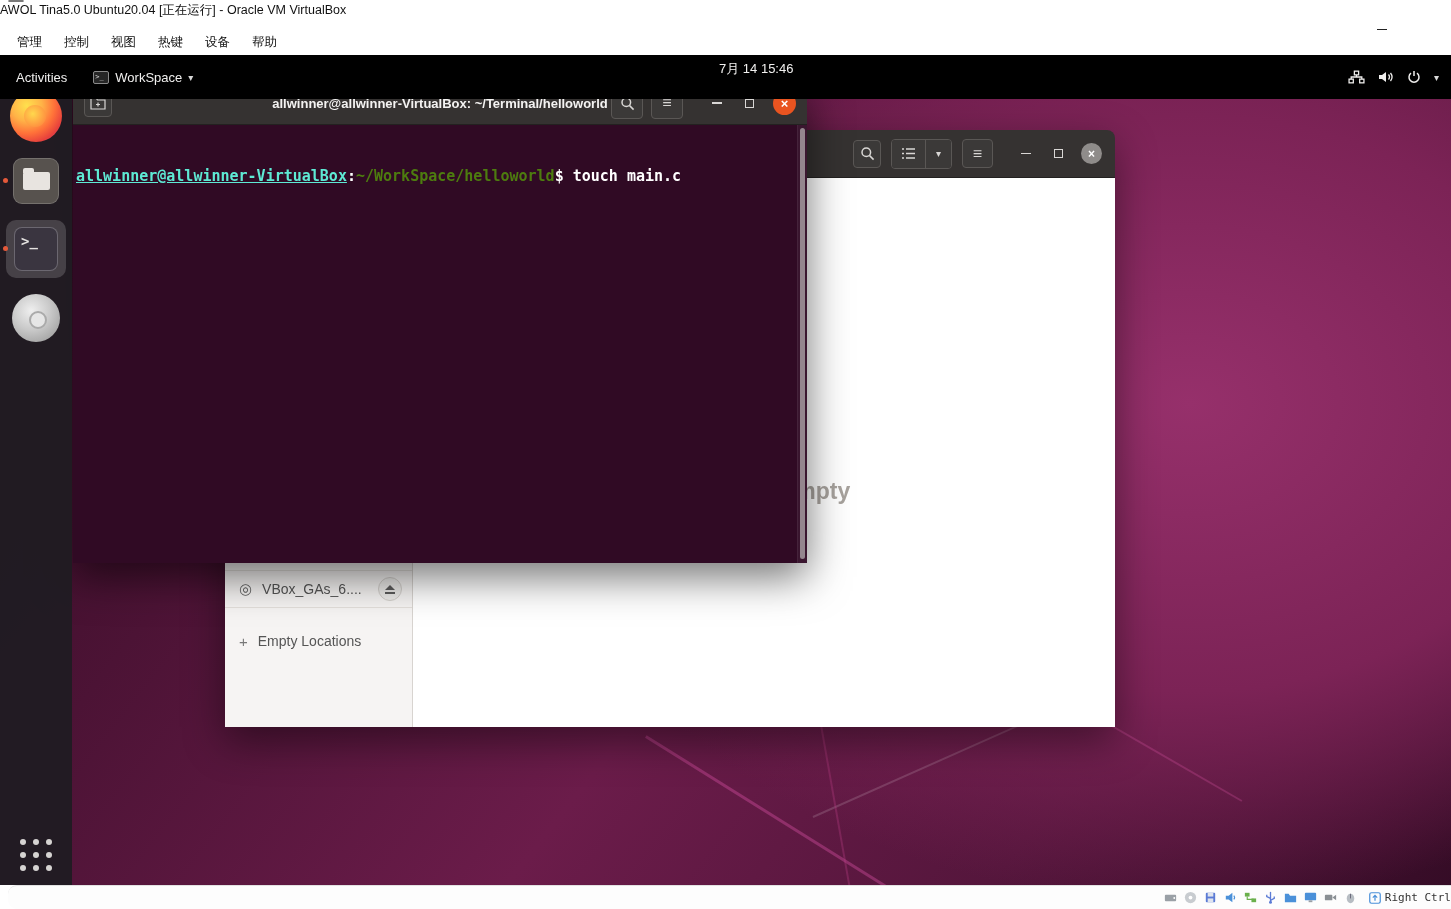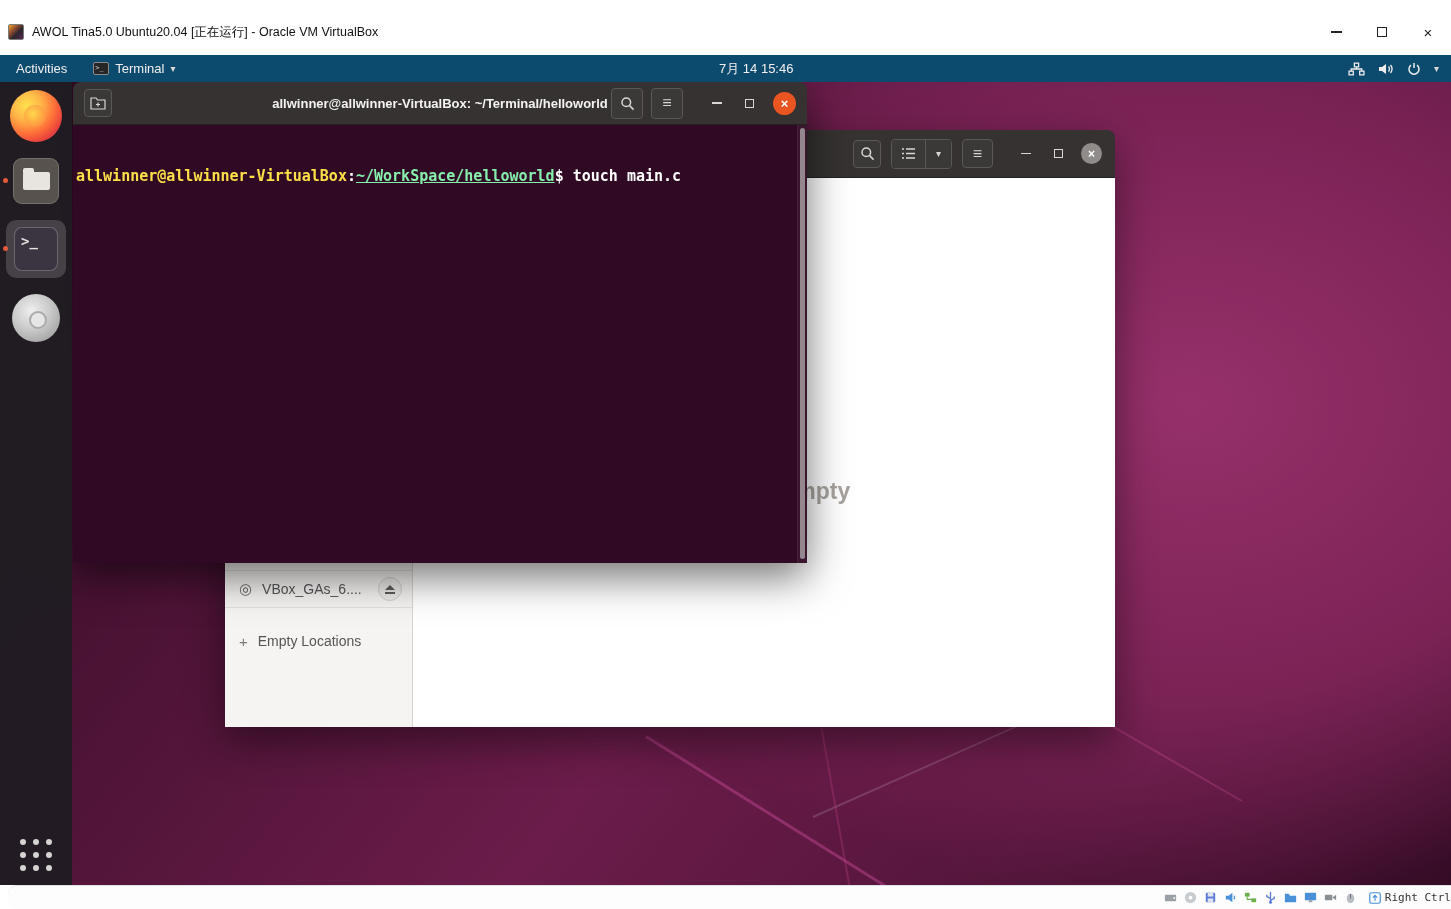--- a/index.html
+++ b/index.html
@@ -1,21 +1,21 @@
 <!DOCTYPE html>
 <html><head>
 <meta charset="utf-8">
 <style>
   * { margin:0; padding:0; box-sizing:border-box; }
   html,body { width:1451px; height:909px; background:#000; }
   body { font-family:"Liberation Sans","DejaVu Sans",sans-serif; }
   .screen { position:relative; width:1451px; height:909px; overflow:hidden; background:#fff; }
 
   
-  .titlebar { position:absolute; left:0; top:17px; width:1451px; height:30px; background:#ffffff; display:flex; align-items:center; }
+  .titlebar { position:absolute; left:0; top:0; width:1451px; height:30px; background:#ffffff; display:flex; align-items:flex-start;flex-direction:column; }
   .appicon { width:16px; height:16px; margin:0 8px 0 8px; border-radius:2px; border:1px solid #7a7a7a;
              background:linear-gradient(135deg,#f5a623 0%,#8a4a2f 35%,#2d2530 60%,#5a2a4a 100%); }
   .tb-title { font-size:12.5px; color:#111; }
   .wincontrols { margin-left:auto; display:flex; height:30px; }
   .wbtn { width:46px; height:30px; display:flex; align-items:center; justify-content:center; color:#111; cursor:default; }
   .g-min { width:11px; height:1.5px; background:#222; display:block; }
   .g-max { width:10px; height:10px; border:1.2px solid #222; display:block; }
   .g-x { font-size:15px; line-height:1; color:#222; }
 
   .menubar { position:absolute; left:0; top:30px; width:1451px; height:25px; background:#ffffff; display:flex; align-items:center; padding-left:6px; }
@@ -28,21 +28,21 @@
       radial-gradient(ellipse 860px 640px at 82% 42%, #96306b 0%, #7c2356 45%, rgba(124,35,86,0) 78%),
       linear-gradient(128deg,#2e0a20 0%,#4c1335 28%,#6b1c4a 55%,#55163c 78%,#350c26 100%);
   }
   .streak { position:absolute; }
   .s1 { width:340px; height:3px; transform:rotate(32deg); left:620px; top:770px; background:rgba(233,90,177,0.35); }
   .s2 { width:300px; height:2px; transform:rotate(-24deg); left:800px; top:700px; background:rgba(255,255,255,0.15); }
   .s3 { width:420px; height:2px; transform:rotate(30deg); left:850px; top:640px; background:rgba(233,90,177,0.25); }
   .s4 { width:260px; height:2px; transform:rotate(80deg); left:700px; top:720px; background:rgba(180,60,130,0.35); }
 
   
-  .topbar { position:absolute; left:0; top:0; width:100%; height:27px; background:#0c4a6e; z-index:9; display:flex; align-items:center; color:#f1f0ef; font-size:13px; }
+  .topbar { position:absolute; left:0; top:0; width:100%; height:44px; background:#000000; z-index:9; display:flex; align-items:center; color:#f1f0ef; font-size:13px; }
   .activities { padding:0 16px; line-height:27px; }
   .appmenu { display:flex; align-items:center; gap:6px; padding:0 10px; }
   .appmenu-ic { width:16px; height:13px; border:1px solid #8a8a8a; border-radius:2px; background:#262626; color:#ddd; font-family:"DejaVu Sans Mono",monospace; font-size:7px; line-height:11px; text-align:left; padding-left:1px; }
   .caret { font-size:10px; color:#d9d9d9; }
   .clock { position:absolute; left:719px; top:0; line-height:27px;text-align:right; }
   .tb-right { margin-left:auto; display:flex; align-items:center; gap:13px; padding-right:12px; }
 
   
   .dock { position:absolute; left:0; top:27px; width:72px; bottom:0; background:rgba(32,28,34,0.96); z-index:8; display:flex; flex-direction:column; align-items:center; padding-top:8px; gap:16px; }
   .dock-item { position:relative; width:72px; display:flex; justify-content:center; }
@@ -73,23 +73,23 @@
   .t-header { position:absolute; left:0; top:0; right:0; height:43px; background:#353231; border-radius:8px 8px 0 0; display:flex; align-items:center; padding:0 11px; border-bottom:1px solid #232120; }
   .t-newtab { width:28px; height:28px; }
   .t-title { position:absolute; left:50%; transform:translateX(-50%); font-size:13px; font-weight:bold; color:#f4f3f2; white-space:nowrap; }
   .t-actions { margin-left:auto; display:flex; align-items:center; gap:8px; }
   .t-search,.t-burger { width:32px; height:31px; }
   .t-burger { font-size:16px; }
   .t-min { margin-left:14px; width:24px; height:24px; }
   .t-max { width:24px; height:24px; }
   .t-close { margin-left:4px; background:#e95420; }
   .t-body { position:absolute; left:0; top:43px; right:0; bottom:0; background:#300a24; font-family:"DejaVu Sans Mono",monospace; font-size:15px; font-weight:bold; padding:6px 14px 0 3px; white-space:pre; }
-  .p-user { color:#fde047; }
+  .p-user { color:#5eead4;text-decoration:underline; }
   .p-sep { color:#ffffff; }
-  .p-path { color:#86efac;text-decoration:underline; }
+  .p-path { color:#4d7c0f; }
   .p-sym,.p-cmd { color:#ffffff; }
   .t-scroll { position:absolute; right:0; top:43px; bottom:0; width:10px; background:rgba(255,255,255,0.05); border-left:1px solid rgba(255,255,255,0.06); }
   .t-thumb { position:absolute; right:2px; top:3px; bottom:4px; width:5px; border-radius:3px; background:#94868e; }
 
   
   .files-win { position:absolute; left:225px; top:75px; width:890px; height:597px; z-index:3; border-radius:8px 8px 0 0; box-shadow:0 14px 42px rgba(0,0,0,0.45); }
   .f-header { position:absolute; left:0; top:0; right:0; height:48px; background:#353231; border-radius:8px 8px 0 0; display:flex; align-items:center; justify-content:flex-end; padding-right:13px; gap:10px; border-bottom:1px solid #232120; }
   .f-search { width:28px; height:28px; }
   .f-viewgroup { display:flex; border:1px solid #5a5755; border-radius:4px; overflow:hidden; }
   .f-viewbtn { width:33px; height:28px; background:#3b3938; display:flex; align-items:center; justify-content:center; }
@@ -131,20 +131,28 @@
         </div>
       <div class="wbtn">
           <span class="g-max"></span>
         </div>
       <div class="wbtn">
           <span class="g-x">×</span>
         </div>
     </div>
   </div>
 
+  <div class="menubar">
+    <span class="menu-item">管理</span>
+    <span class="menu-item">控制</span>
+    <span class="menu-item">视图</span>
+    <span class="menu-item">热键</span>
+    <span class="menu-item">设备</span>
+    <span class="menu-item">帮助</span>
+  </div>
 
   <div class="vm">
 
     <div class="wallpaper">
       <i class="streak s1"></i>
       <i class="streak s2"></i>
       <i class="streak s3"></i>
       <i class="streak s4"></i>
     </div>
 
@@ -237,21 +245,21 @@
       </div>
       <div class="t-scroll">
         <div class="t-thumb"></div>
       </div>
     </div>
 
     <div class="topbar">
       <span class="activities">Activities</span>
       <div class="appmenu">
         <span class="appmenu-ic">&gt;_</span>
-        <span>Terminal</span>
+        <span>WorkSpace</span>
         <span class="caret">▾</span>
       </div>
       <span class="clock">7月 14 15:46</span>
       <div class="tb-right">
         <svg width="17" height="14" viewBox="0 0 16 13">
             <g fill="none" stroke="#efeeed" stroke-width="1.2">
               <rect x="6" y="1" width="4" height="3.5"></rect>
               <rect x="1" y="8.5" width="4" height="3.5"></rect>
               <rect x="11" y="8.5" width="4" height="3.5"></rect>
               <path d="M8 4.5v2M3 8.5v-2h10v2"></path>

